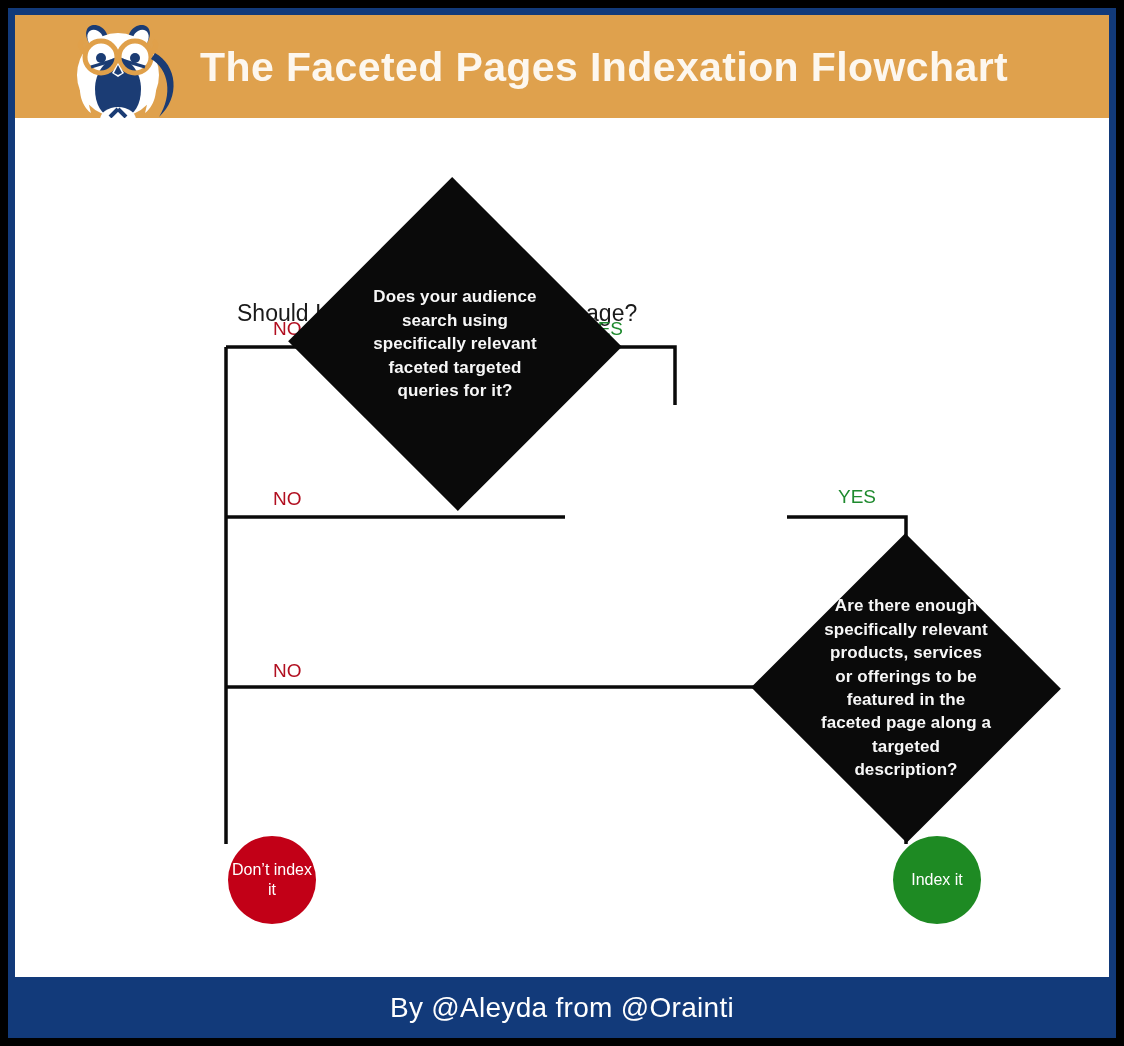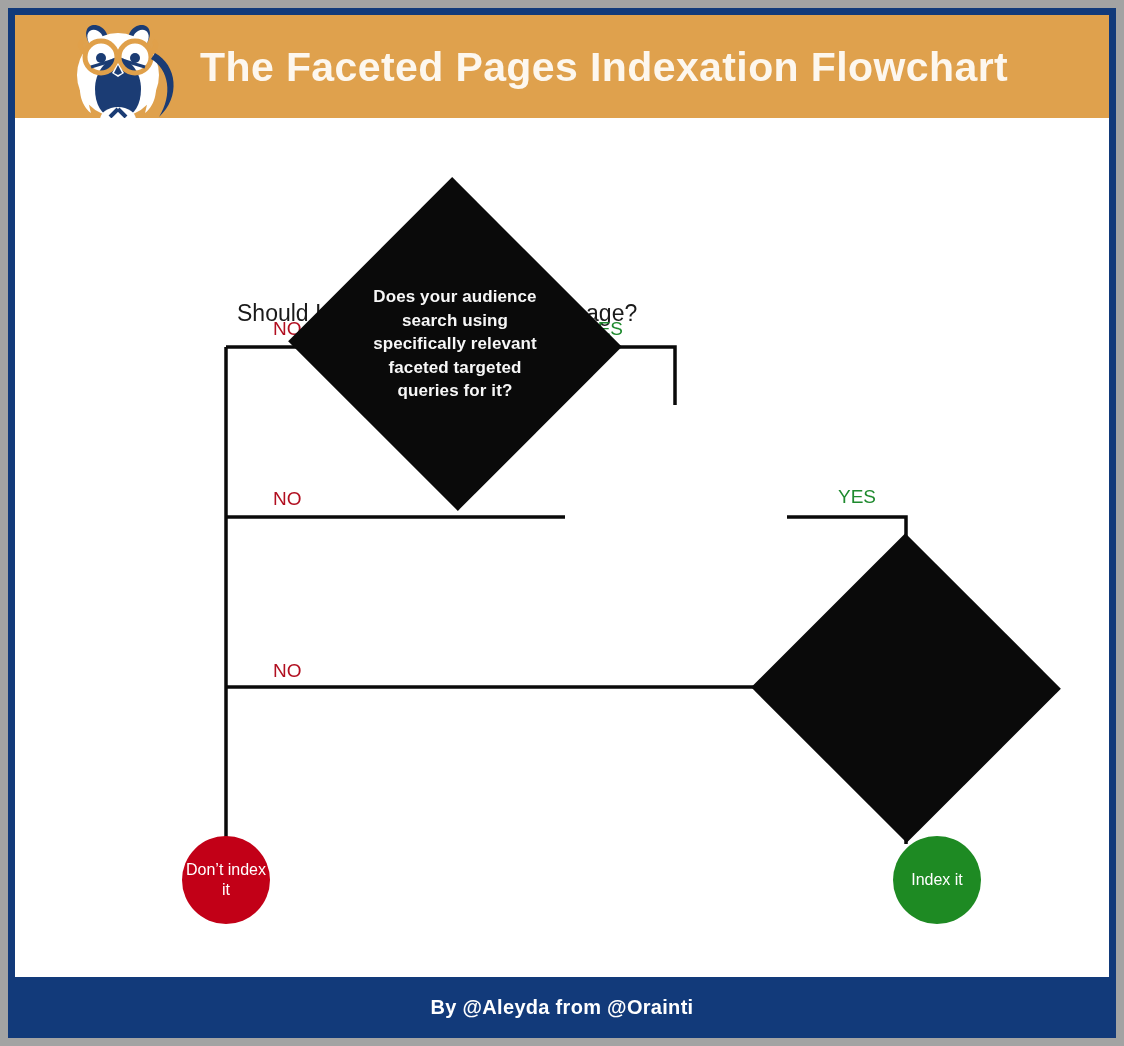--- a/index.html
+++ b/index.html
@@ -9,21 +9,21 @@
   }
   body {
     font-family: "Liberation Sans", sans-serif;
   }
 
   #page {
     position: relative;
     width: 1124px;
     height: 1046px;
     box-sizing: border-box;
-    background: #a3a3a3;
+    background: #000000;
     overflow: hidden;
   }
 
   
   .frame {
     position: absolute;
     left: 8px;
     top: 8px;
     width: 1108px;
     height: 1030px;
@@ -129,39 +129,39 @@
     position: absolute;
     border-radius: 50%;
     display: flex;
     align-items: center;
     justify-content: center;
     color: #ffffff;
     text-align: center;
     font-size: 16px;
     line-height: 1.28;
   }
-  .terminal-no  { background: #c20017; }
+  .terminal-no  { background: #c20017; margin-left: 46px; }
   .terminal-yes { background: #1e8a23; }
 
   
   .footer {
     position: absolute;
     left: 15px;
     top: 977px;
     width: 1094px;
     height: 61px;
     background: #123a7a;
     display: flex;
     align-items: center;
     justify-content: center;
   }
   .footer-text {
     color: #ffffff;
-    font-size: 20px;
-    font-weight: bold;
+    font-size: 28px;
+    font-weight: normal;
     letter-spacing: 0.3px;
   }
 </style>
 </head>
 <body>
 
 <div id="page">
 
   <div class="frame"></div>
 
@@ -244,20 +244,21 @@
     <div class="branch-label branch-no" style="left:258px; top:542px;">NO</div>
 
     <div class="diamond" style="left:320px; top:110px; width:240px; height:232px;">
       <div class="shape"></div>
       <div class="dtext">Does your audience search using specifically relevant faceted targeted queries for it?</div>
     </div>
 
 
     <div class="diamond" style="left:781px; top:461px; width:220px; height:218px;">
       <div class="shape"></div>
+      <div class="dtext">Are there enough specifically relevant products, services or offerings to be featured in the faceted page along a targeted description?</div>
     </div>
 
     <div class="terminal terminal-no" style="left:167px; top:718px; width:88px; height:88px;">
       <span>Don’t index it</span>
     </div>
 
     <div class="terminal terminal-yes" style="left:878px; top:718px; width:88px; height:88px;text-align:right;">
       <span>Index it</span>
     </div>
 

